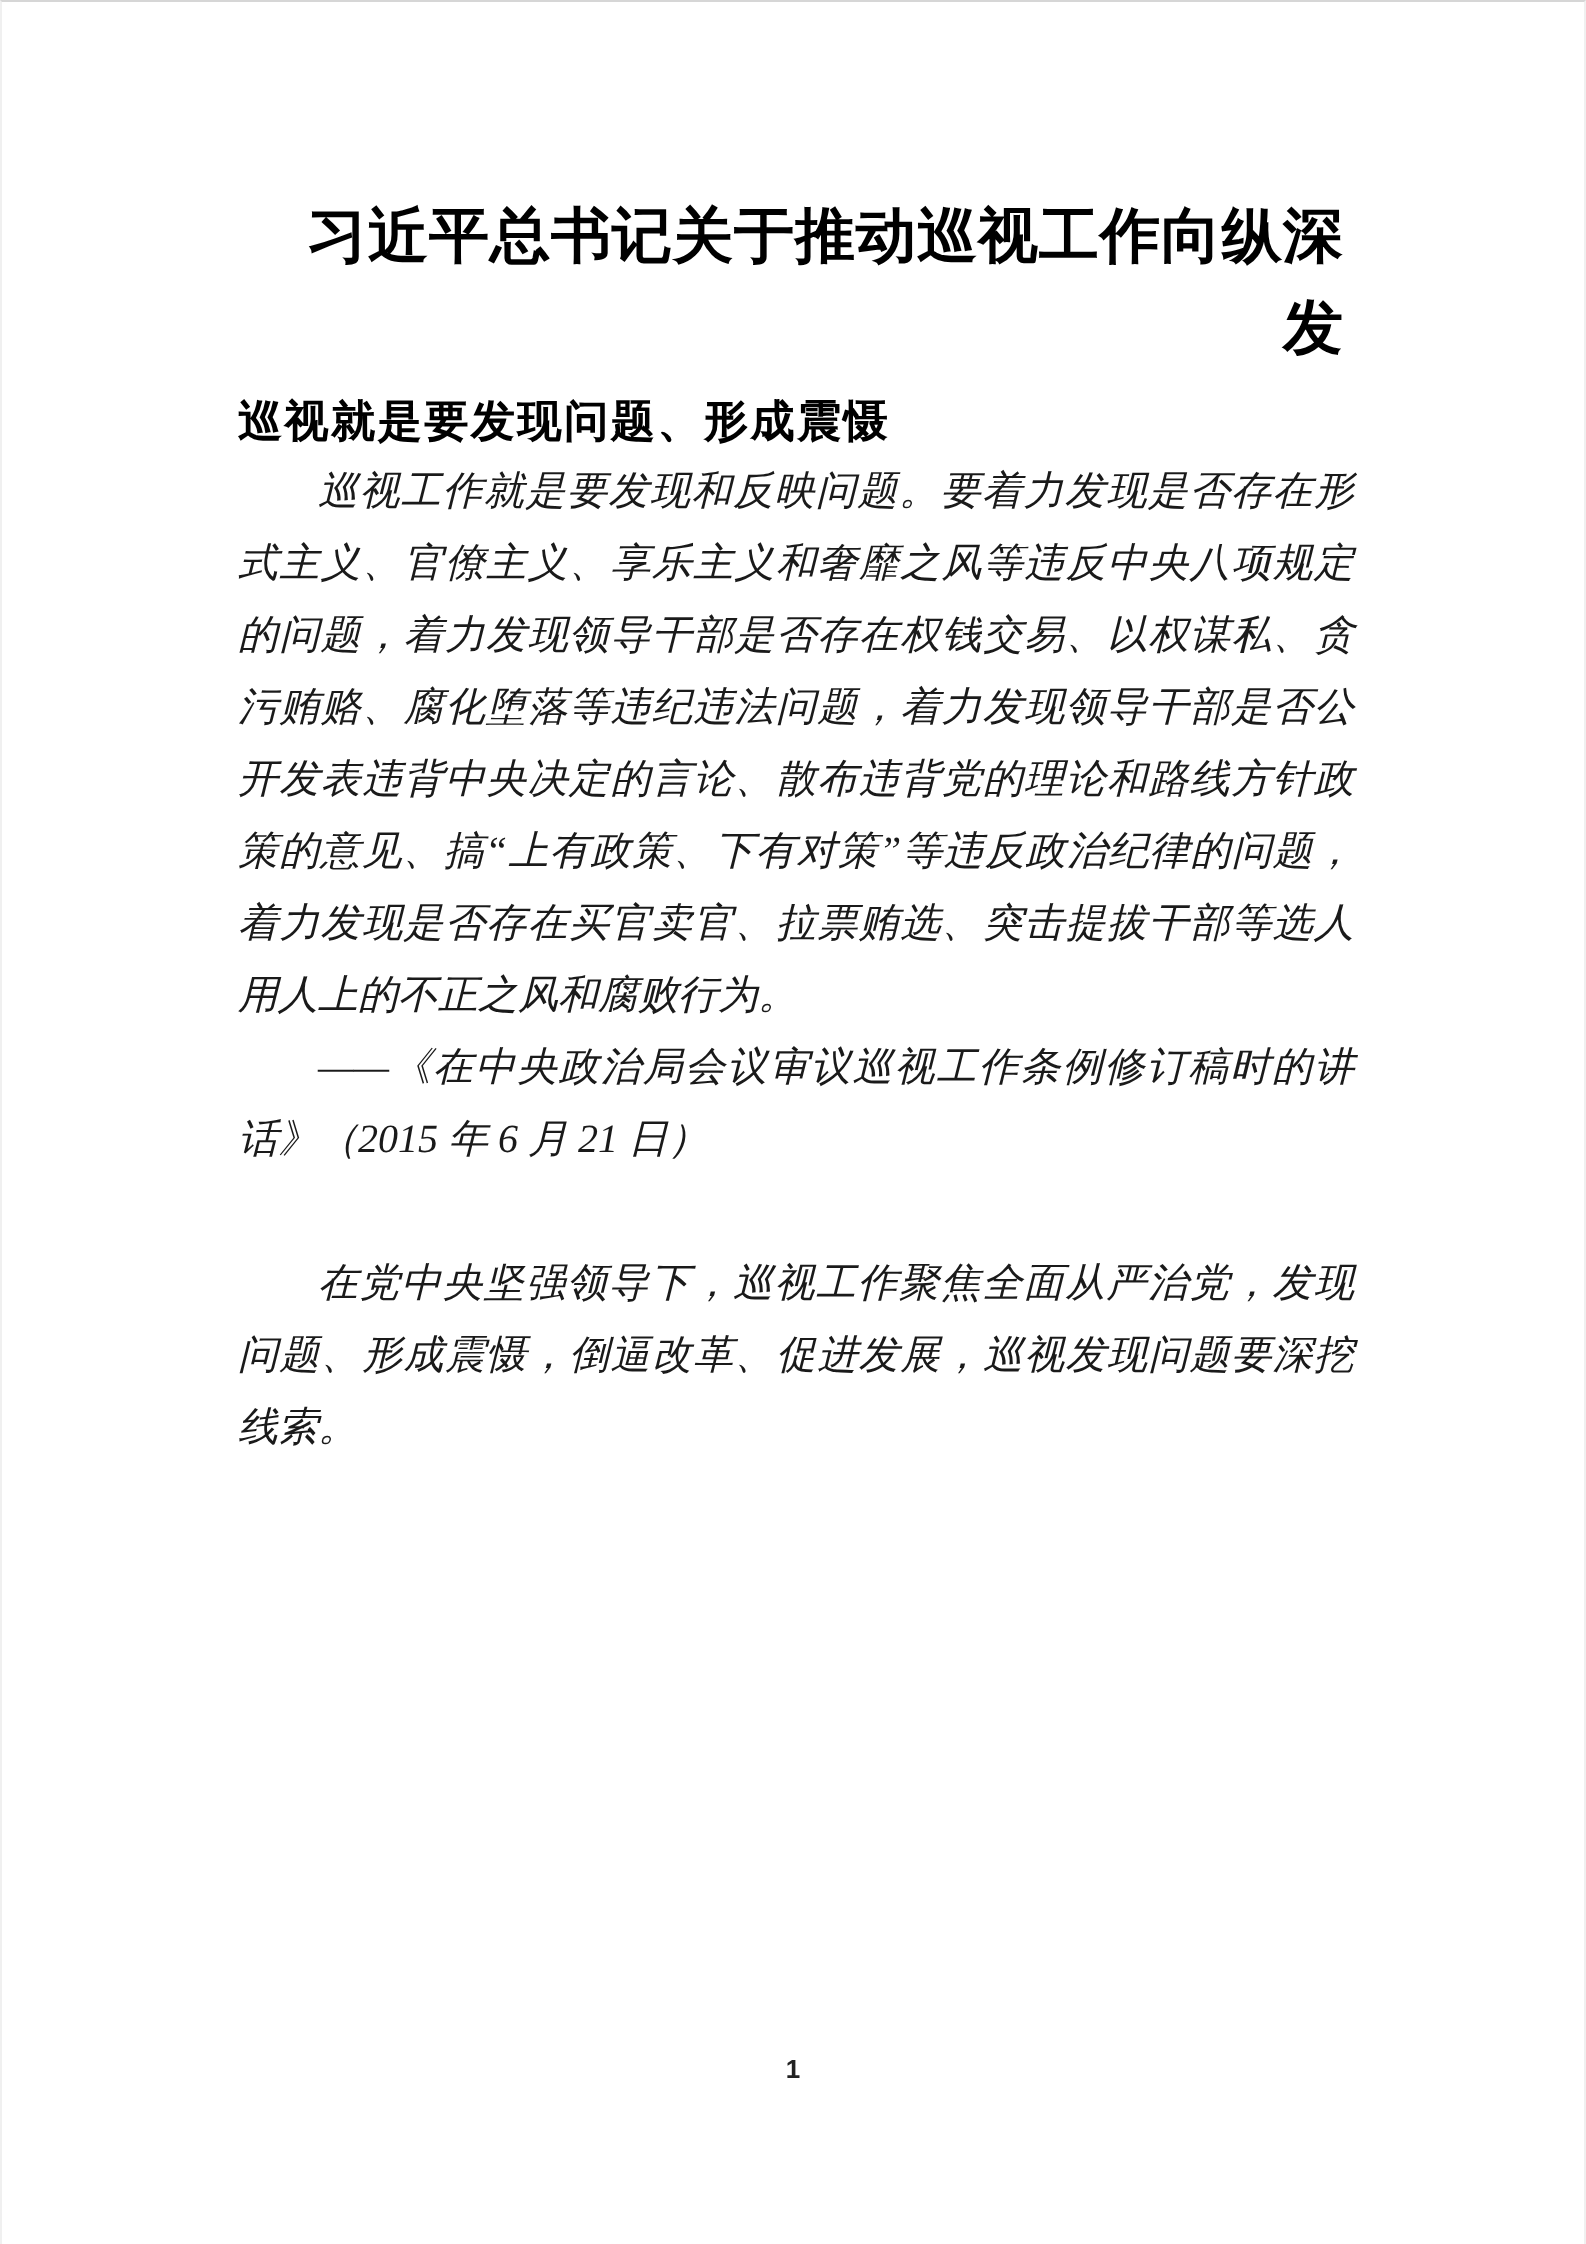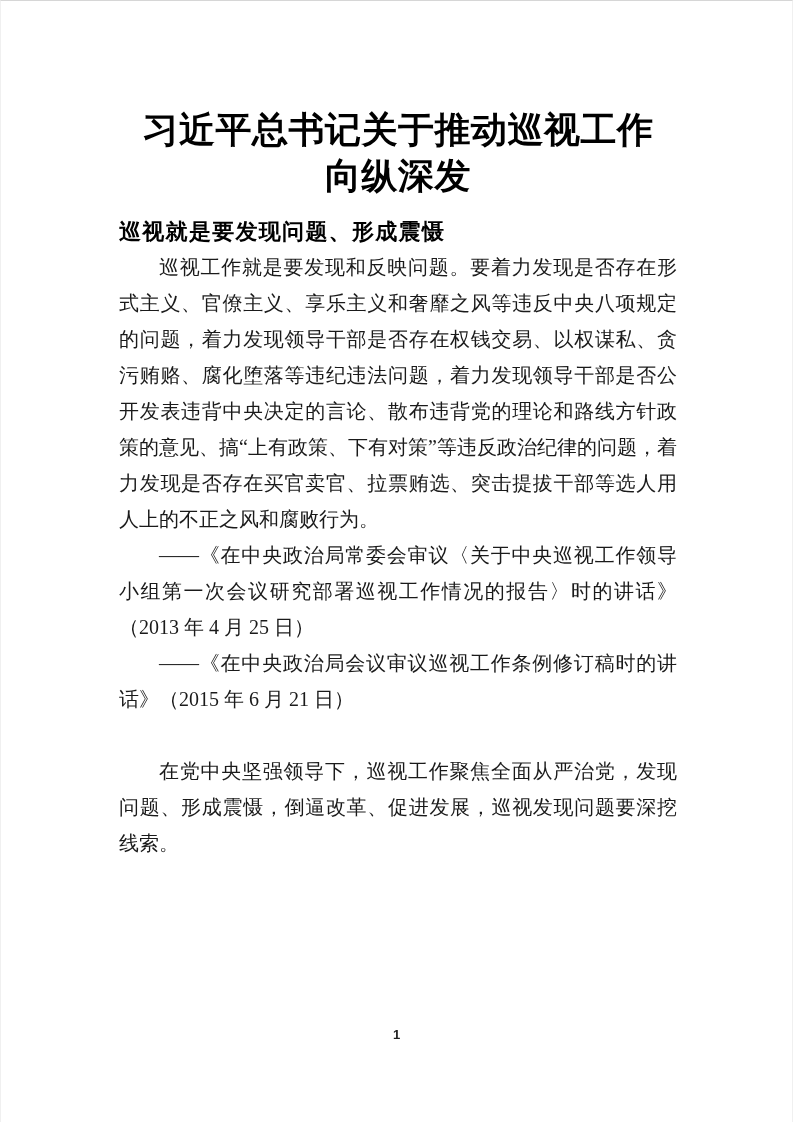--- a/index.html
+++ b/index.html
@@ -21,45 +21,46 @@
     background: #ffffff;
     border-top: 1px solid #d6d6d6;
     border-left: 1px solid #f0f0f0;
     border-right: 1px solid #f0f0f0;
     overflow: hidden;
   }
   .content {
     padding: 90px 115px 0 118px;
   }
   .doc-title {
-    margin: 16px;
+    margin: 5px;
     font-family: "Liberation Sans", "DejaVu Sans", sans-serif;
     font-weight: bold;
-    font-size: 36px;
+    font-size: 30px;
     line-height: 46px;
-    text-align: center;
+    text-align: right;
     color: #000000;
     letter-spacing: 0.5px;
   }
   .title-line { display: block; }
   .section-heading {
     margin: 6px 0 0 0;
     font-size: 22px;
     line-height: 34px;
     font-weight: bold;
     letter-spacing: 1.3px;
     color: #000000;
   }
   .body-para {
     margin: 0;
     font-size: 20px;
     line-height: 36px;
     text-indent: 2em;
     text-align: justify;
     color: #1a1a1a;
+    font-style: italic;
   }
   .body-para.gap-before { margin-top: 36px; }
   .page-number {
     position: absolute;
     top: 1026px;
     left: 0;
     right: 0;
     text-align: center;
     font-family: "Liberation Sans", "DejaVu Sans", sans-serif;
     font-size: 13px;
@@ -73,21 +74,20 @@
 <div class="page">
   <div class="content">
     <h1 class="doc-title">
       <span class="title-line">习近平总书记关于推动巡视工作向纵深发</span>
     </h1>
 
     <h2 class="section-heading">巡视就是要发现问题、形成震慑</h2>
 
     <p class="body-para">巡视工作就是要发现和反映问题。要着力发现是否存在形式主义、官僚主义、享乐主义和奢靡之风等违反中央八项规定的问题，着力发现领导干部是否存在权钱交易、以权谋私、贪污贿赂、腐化堕落等违纪违法问题，着力发现领导干部是否公开发表违背中央决定的言论、散布违背党的理论和路线方针政策的意见、搞“上有政策、下有对策”等违反政治纪律的问题，着力发现是否存在买官卖官、拉票贿选、突击提拔干部等选人用人上的不正之风和腐败行为。</p>
 
-    <p class="body-para">——《在中央政治局常委会审议〈关于中央巡视工作领导小组第一次会议研究部署巡视工作情况的报告〉时的讲话》（2013 年 4 月 25 日）</p>
 
 
     <p class="body-para">——《在中央政治局会议审议巡视工作条例修订稿时的讲话》（2015 年 6 月 21 日）</p>
 
     <p class="body-para gap-before">在党中央坚强领导下，巡视工作聚焦全面从严治党，发现问题、形成震慑，倒逼改革、促进发展，巡视发现问题要深挖线索。</p>
   </div>
 
   <div class="page-number">1</div>
 </div>
 

